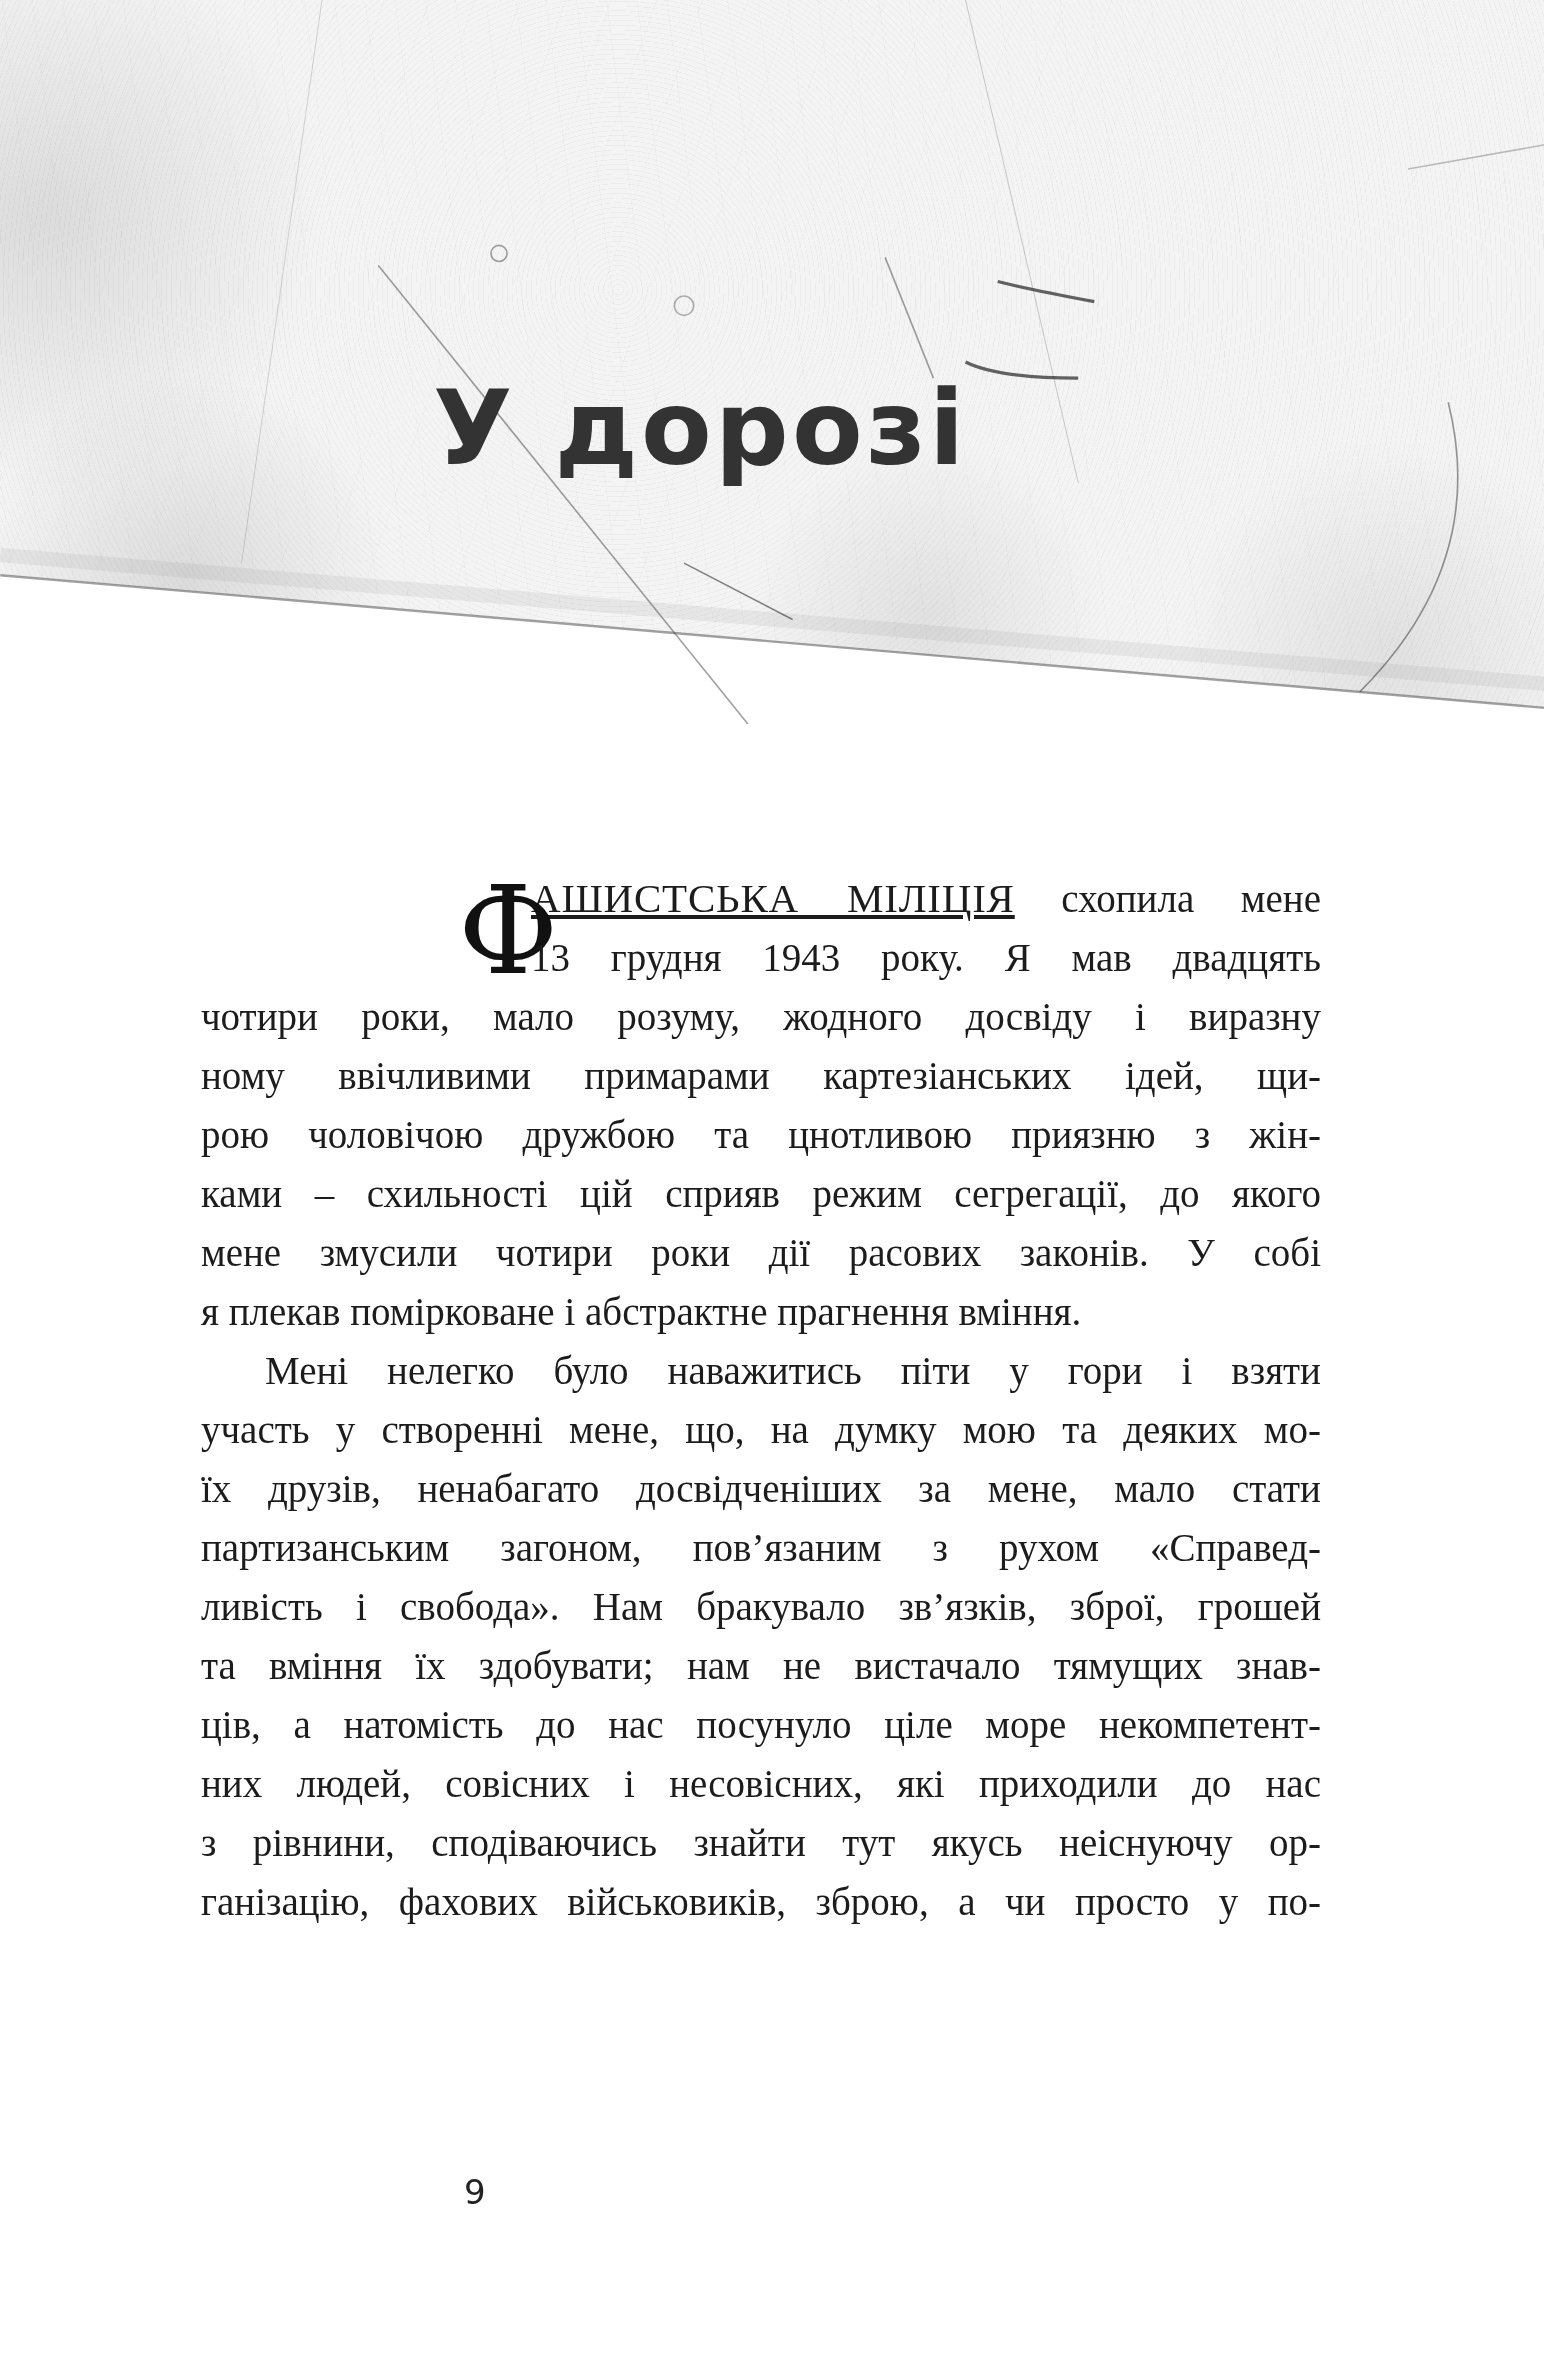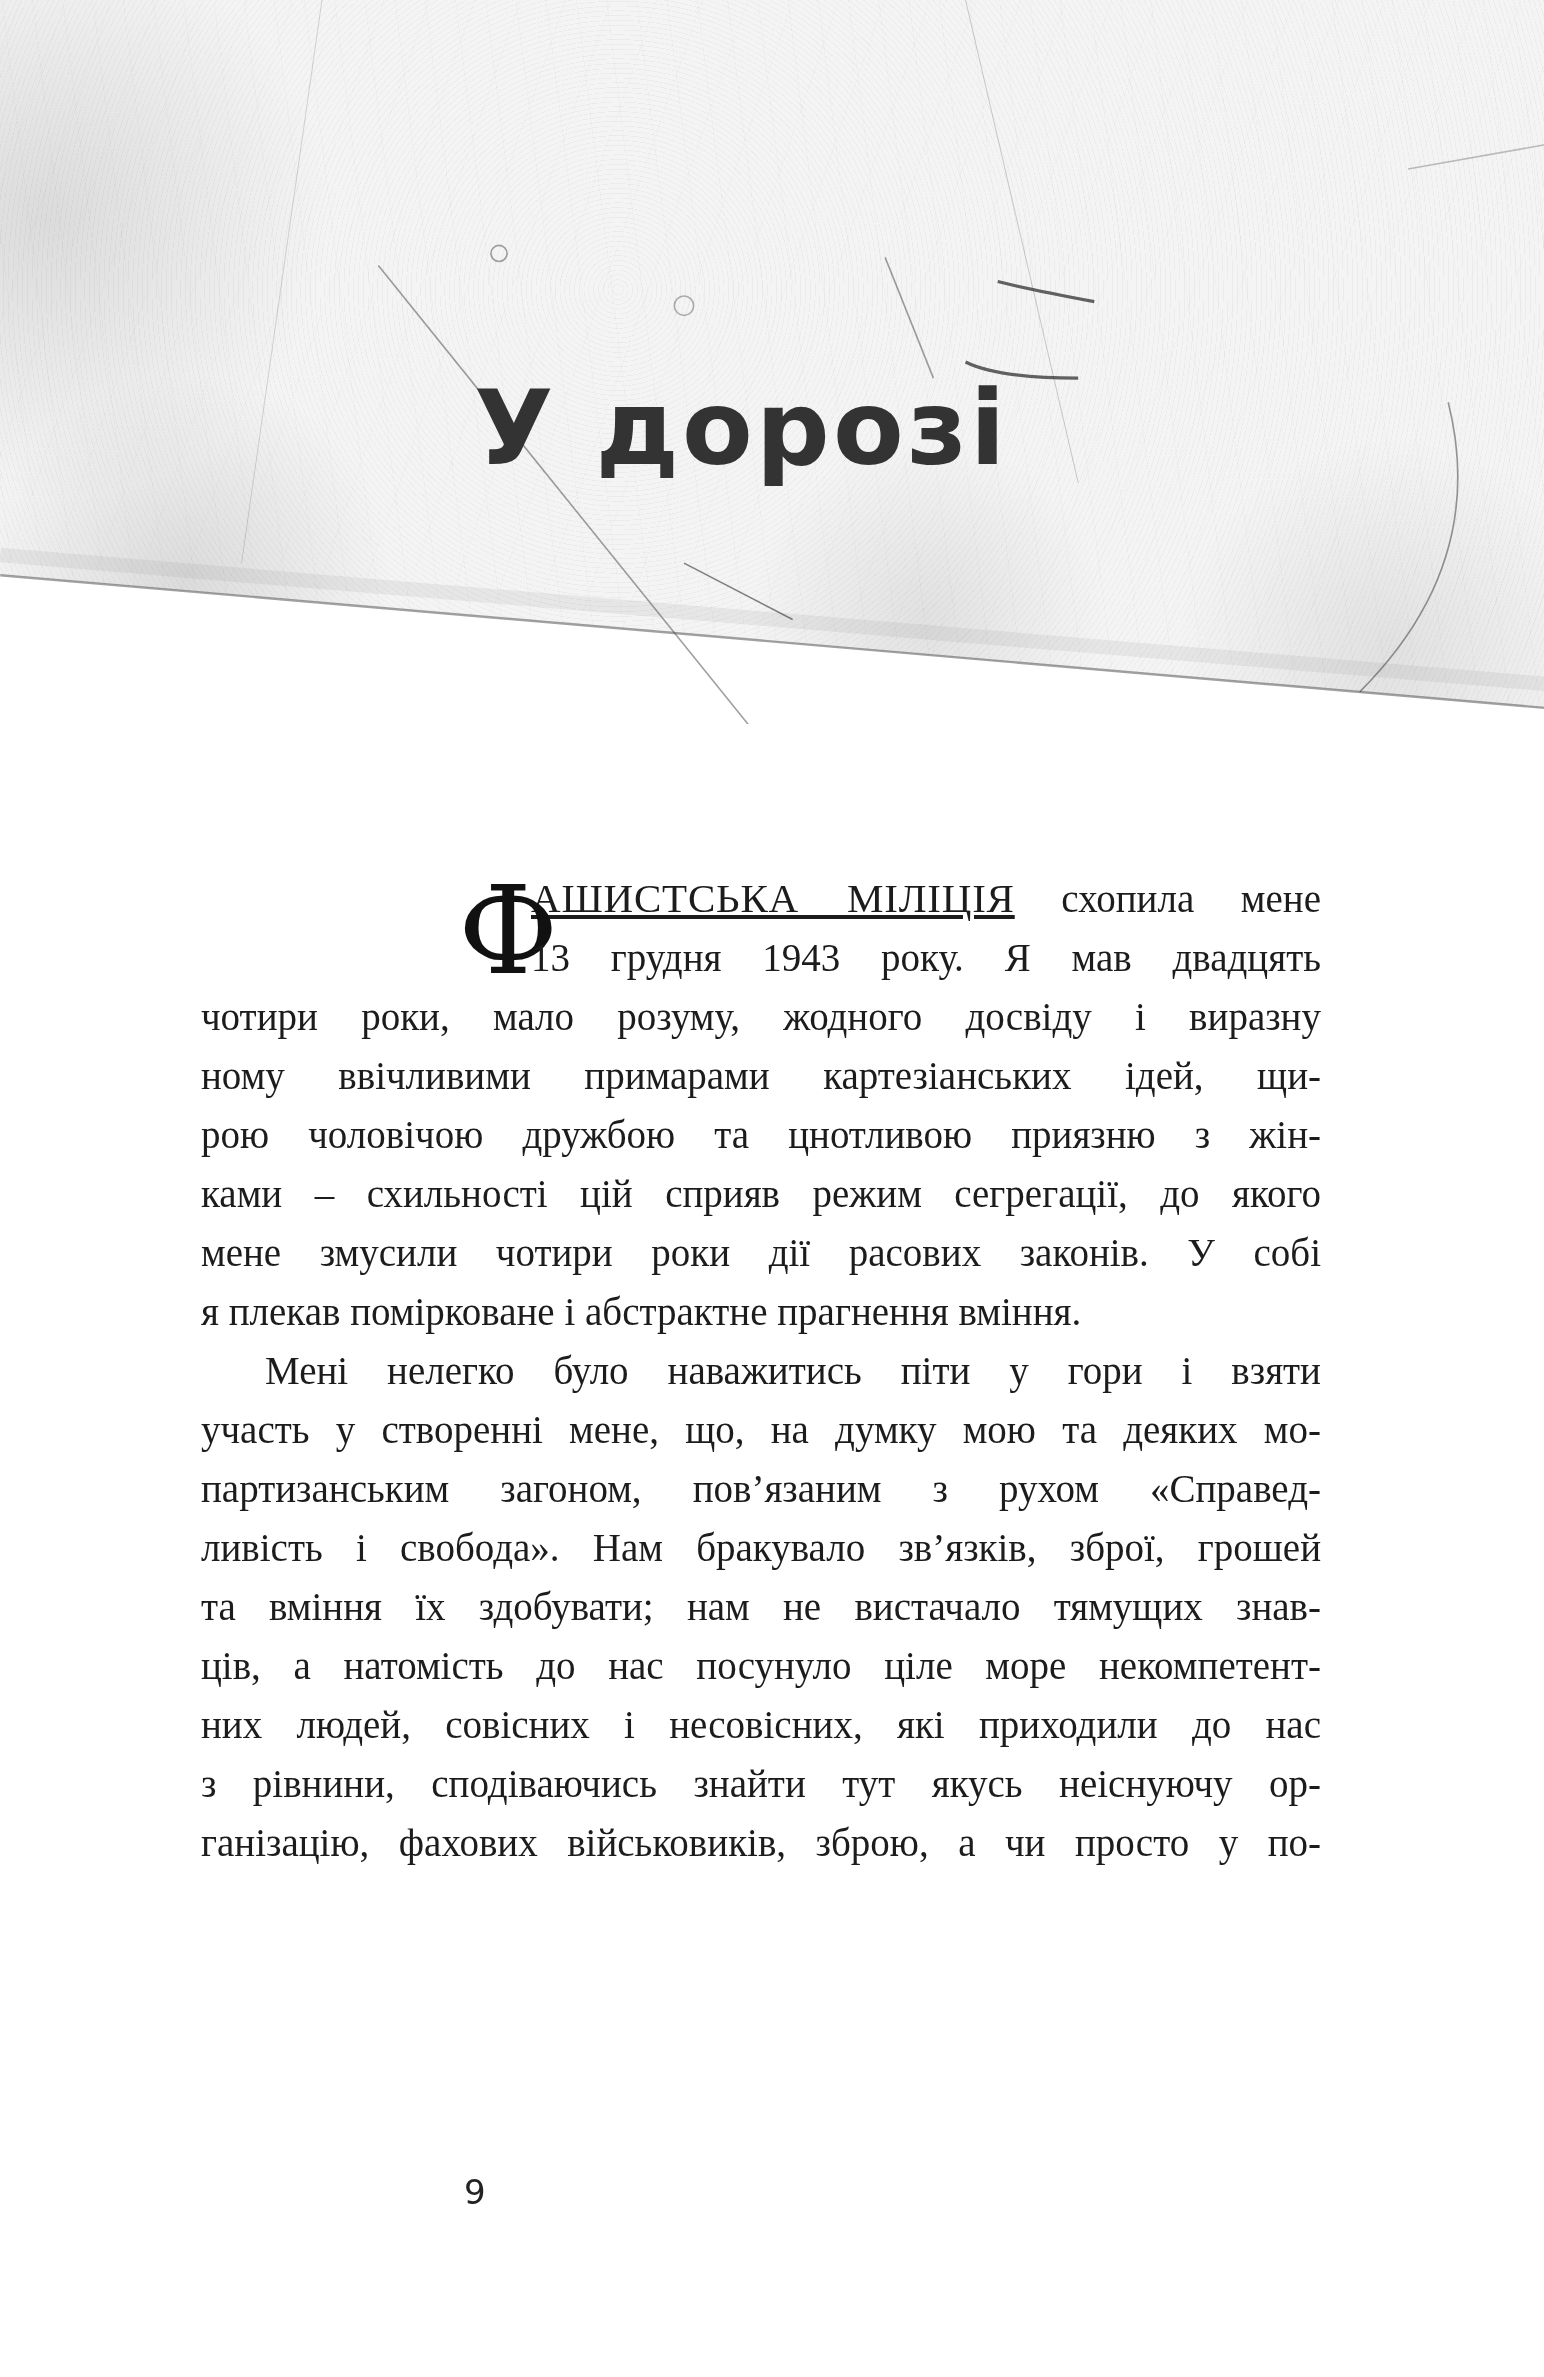--- a/index.html
+++ b/index.html
@@ -28,21 +28,21 @@
         #f4f4f4;
     }
     .header-edge {
       position: absolute;
       left: 0; top: 0;
       width: 1545px; height: 724px;
       pointer-events: none;
     }
     .chapter-title {
       position: absolute;
-      left: 474px;
+      left: 433px;
       top: 377px;
       margin: 0;
       font-family: "DejaVu Sans", "Liberation Sans", sans-serif;
       font-weight: bold;
       font-size: 103px;
       letter-spacing: 3.2px;
       color: #333333;
       line-height: 1;
     }
     .body-text {
@@ -122,20 +122,21 @@
     <span class="line">чотири роки, мало розуму, жодного досвіду і виразну</span>
     <span class="line">ному ввічливими примарами картезіанських ідей, щи-</span>
     <span class="line">рою чоловічою дружбою та цнотливою приязню з жін-</span>
     <span class="line">ками – схильності цій сприяв режим сегрегації, до якого</span>
     <span class="line">мене змусили чотири роки дії расових законів. У собі</span>
     <span class="line last">я плекав помірковане і абстрактне прагнення вміння.</span>
   </p>
   <p class="para-2">
     <span class="line">Мені нелегко було наважитись піти у гори і взяти</span>
     <span class="line" style="text-indent:0">участь у створенні мене, що, на думку мою та деяких мо-</span>
+    <span class="line" style="text-indent:0">їх друзів, ненабагато досвідченіших за мене, мало стати</span>
     <span class="line" style="text-indent:0">партизанським загоном, пов’язаним з рухом «Справед-</span>
     <span class="line" style="text-indent:0">ливість і свобода». Нам бракувало зв’язків, зброї, грошей</span>
     <span class="line" style="text-indent:0">та вміння їх здобувати; нам не вистачало тямущих знав-</span>
     <span class="line" style="text-indent:0">ців, а натомість до нас посунуло ціле море некомпетент-</span>
     <span class="line" style="text-indent:0">них людей, совісних і несовісних, які приходили до нас</span>
     <span class="line" style="text-indent:0">з рівнини, сподіваючись знайти тут якусь неіснуючу ор-</span>
     <span class="line" style="text-indent:0">ганізацію, фахових військовиків, зброю, а чи просто у по-</span>
   </p>
 </div>
 

